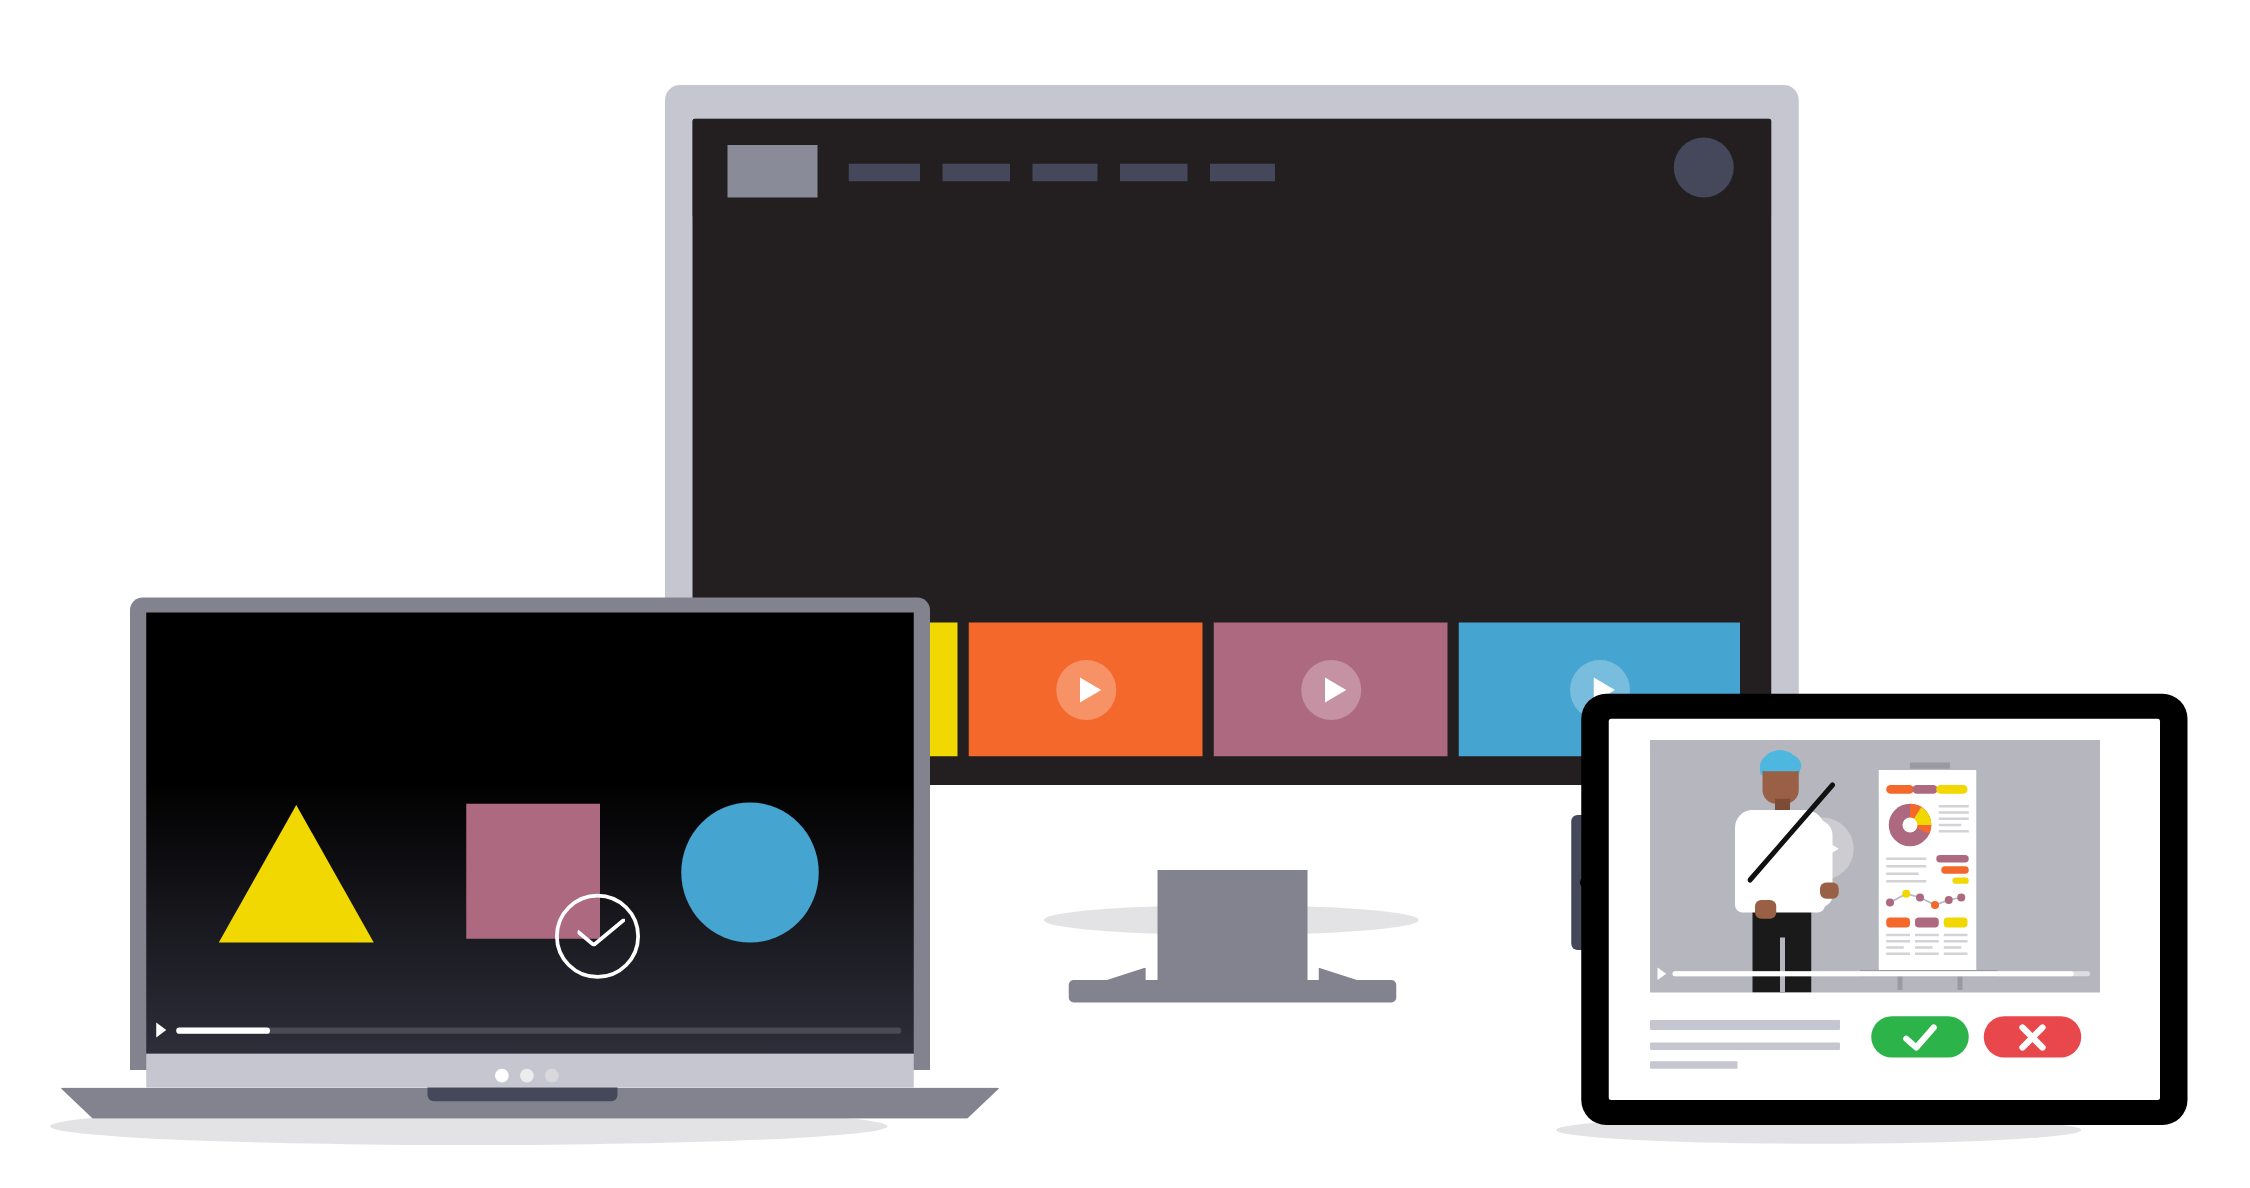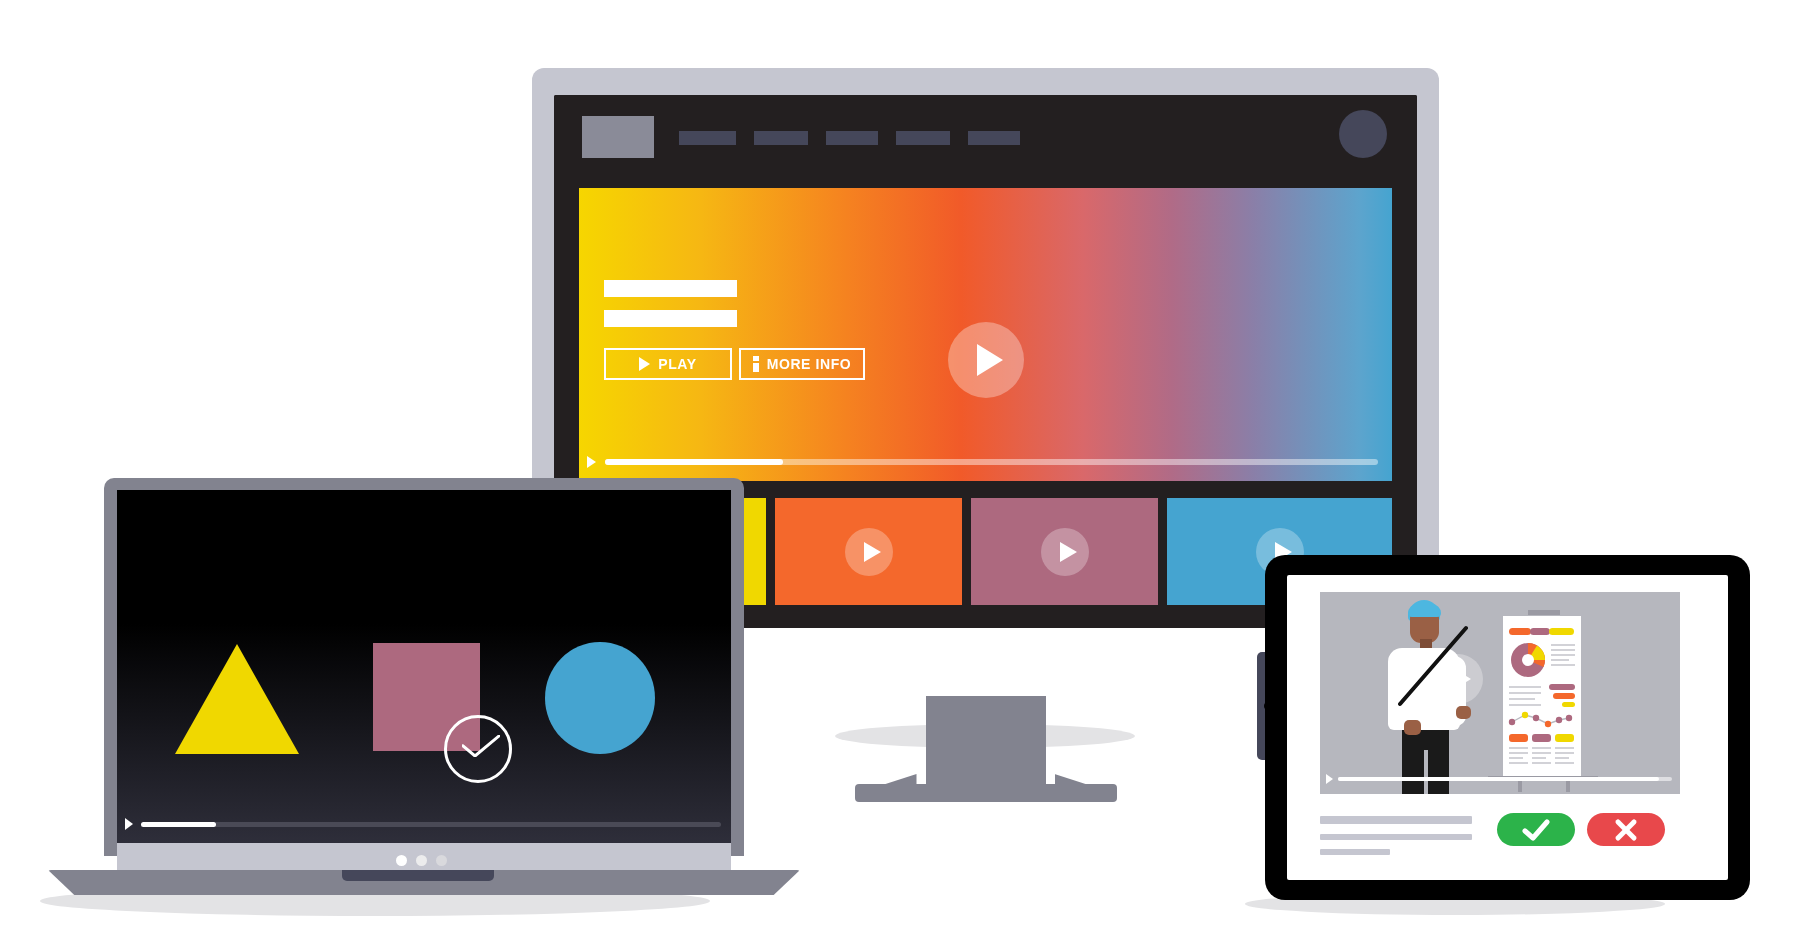--- a/index.html
+++ b/index.html
@@ -318,49 +318,20 @@
       <div id="monitor-navbar">
         <div id="monitor-logo"></div>
         <div class="nav-link" id="nav-link-0"></div>
         <div class="nav-link" id="nav-link-1"></div>
         <div class="nav-link" id="nav-link-2"></div>
         <div class="nav-link" id="nav-link-3"></div>
         <div class="nav-link" id="nav-link-4"></div>
         <div id="monitor-avatar"></div>
       </div>
 
-      <div id="hero">
-
-        <div id="hero-play-button">
-          <div class="tri"></div>
-        </div>
-
-        <div class="hero-title-bar" id="hero-title-line-1"></div>
-        <div class="hero-title-bar" id="hero-title-line-2"></div>
-
-        <div class="hero-btn" id="hero-play-btn">
-          <span class="play-tri"></span>
-          <span>PLAY</span>
-        </div>
-
-        <div class="hero-btn" id="hero-moreinfo-btn">
-          <span class="info-glyph">
-            <span class="dot"></span>
-              <span class="stem"></span>
-          </span>
-          <span>MORE INFO</span>
-        </div>
-
-        <div id="hero-progress-row">
-          <div id="hero-progress-play-icon"></div>
-          <div id="hero-progress-track">
-            <div id="hero-progress-fill"></div>
-          </div>
-        </div>
-      </div>
 
       <div id="thumb-row">
         <div class="thumb" id="thumb-0"></div>
         <div class="thumb" id="thumb-1">
           <div class="tplay">
               <div class="tri"></div>
             </div>
         </div>
         <div class="thumb" id="thumb-2">
           <div class="tplay">

